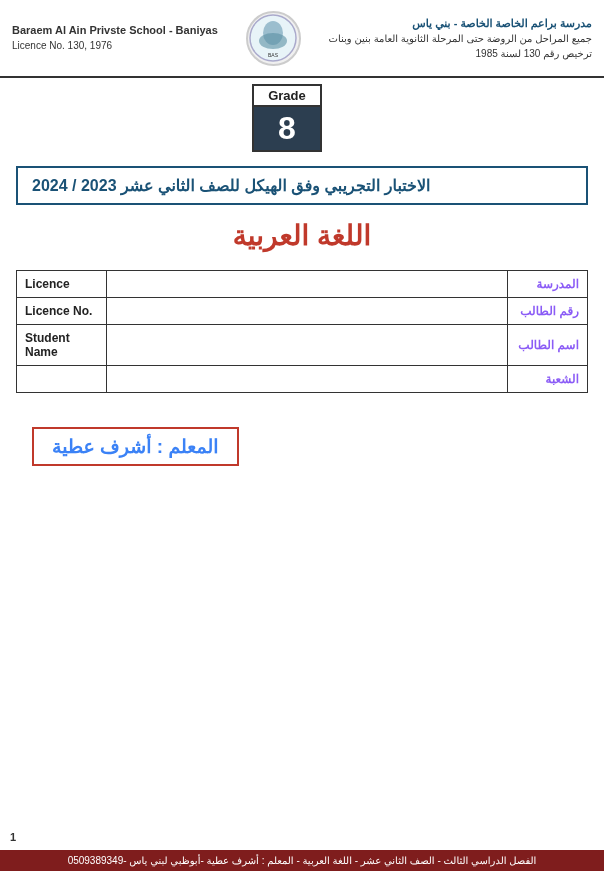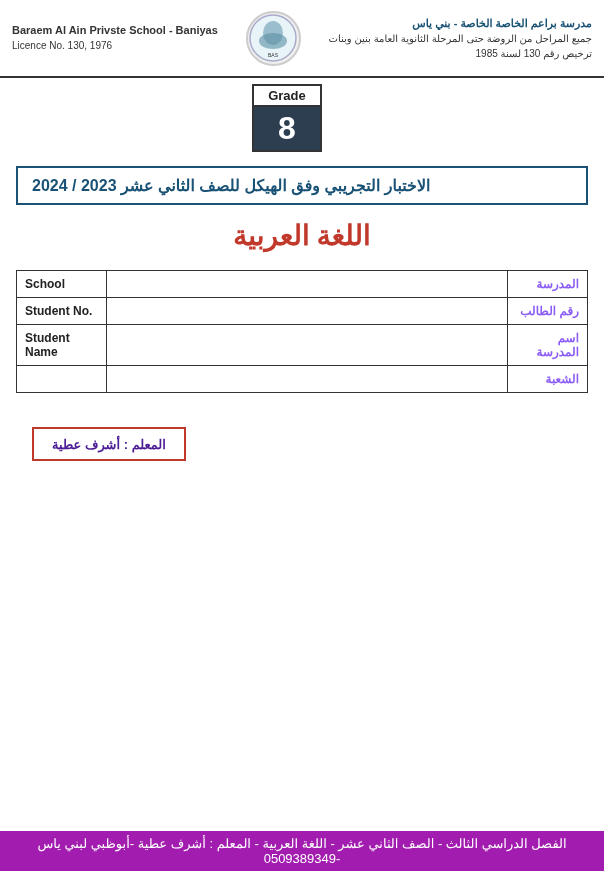--- a/index.html
+++ b/index.html
@@ -106,21 +106,20 @@
     }
 
     
     .subject-title {
       text-align: center;
       color: #c0392b;
       font-size: 28px;
       font-weight: bold;
       direction: rtl;
       margin: 14px 0 18px 0;
-      font-family: Liberation Serif, serif;
     }
 
     
     .info-table-container {
       margin: 0 16px;
     }
     .info-table {
       width: 100%;
       border-collapse: collapse;
       font-size: 12px;
@@ -160,35 +159,35 @@
 
     
     .teacher-box {
       margin: 18px 16px 10px 16px;
       display: inline-block;
       border: 2px solid #c0392b;
       background: #fff;
       padding: 6px 18px;
     }
     .teacher-label {
-      color: #4c1d95;
-      font-size: 13px;
+      color: #3b82f6;
+      font-size: 19px;
       font-weight: bold;
       direction: rtl;
     }
 
     
     .footer {
       position: absolute;
       bottom: 0;
       left: 0;
       right: 0;
-      background: #a21caf;
+      background: #7f1d1d;
       color: #fff;
-      font-size: 13px;
+      font-size: 10px;
       padding: 5px 10px;
       text-align: center;
       direction: rtl;
     }
     .page-num {
       position: absolute;
       bottom: 28px;
       left: 10px;
       font-size: 11px;
       font-weight: bold;
@@ -230,33 +229,33 @@
 <div class="title-bar">
   <div class="title-bar-text">الاختبار التجريبي وفق الهيكل للصف الثاني عشر 2023 / 2024</div>
 </div>
 
 <div class="subject-title">اللغة العربية</div>
 
 <div class="info-table-container">
   <table class="info-table">
     <tbody>
       <tr>
-        <td class="label-cell">School</td>
+        <td class="label-cell">Licence</td>
         <td class="value-cell">&nbsp;</td>
         <td class="ar-label-cell">المدرسة</td>
       </tr>
       <tr>
-        <td class="label-cell">Student No.</td>
+        <td class="label-cell">Licence No.</td>
         <td class="value-cell">&nbsp;</td>
         <td class="ar-label-cell">رقم الطالب</td>
       </tr>
       <tr>
         <td class="label-cell">Student Name</td>
         <td class="value-cell">&nbsp;</td>
-        <td class="ar-label-cell">اسم المدرسة</td>
+        <td class="ar-label-cell">اسم الطالب</td>
       </tr>
       <tr>
         <td class="label-cell">&nbsp;</td>
         <td class="value-cell">&nbsp;</td>
         <td class="ar-label-cell">الشعبة</td>
       </tr>
     </tbody>
   </table>
 </div>
 

